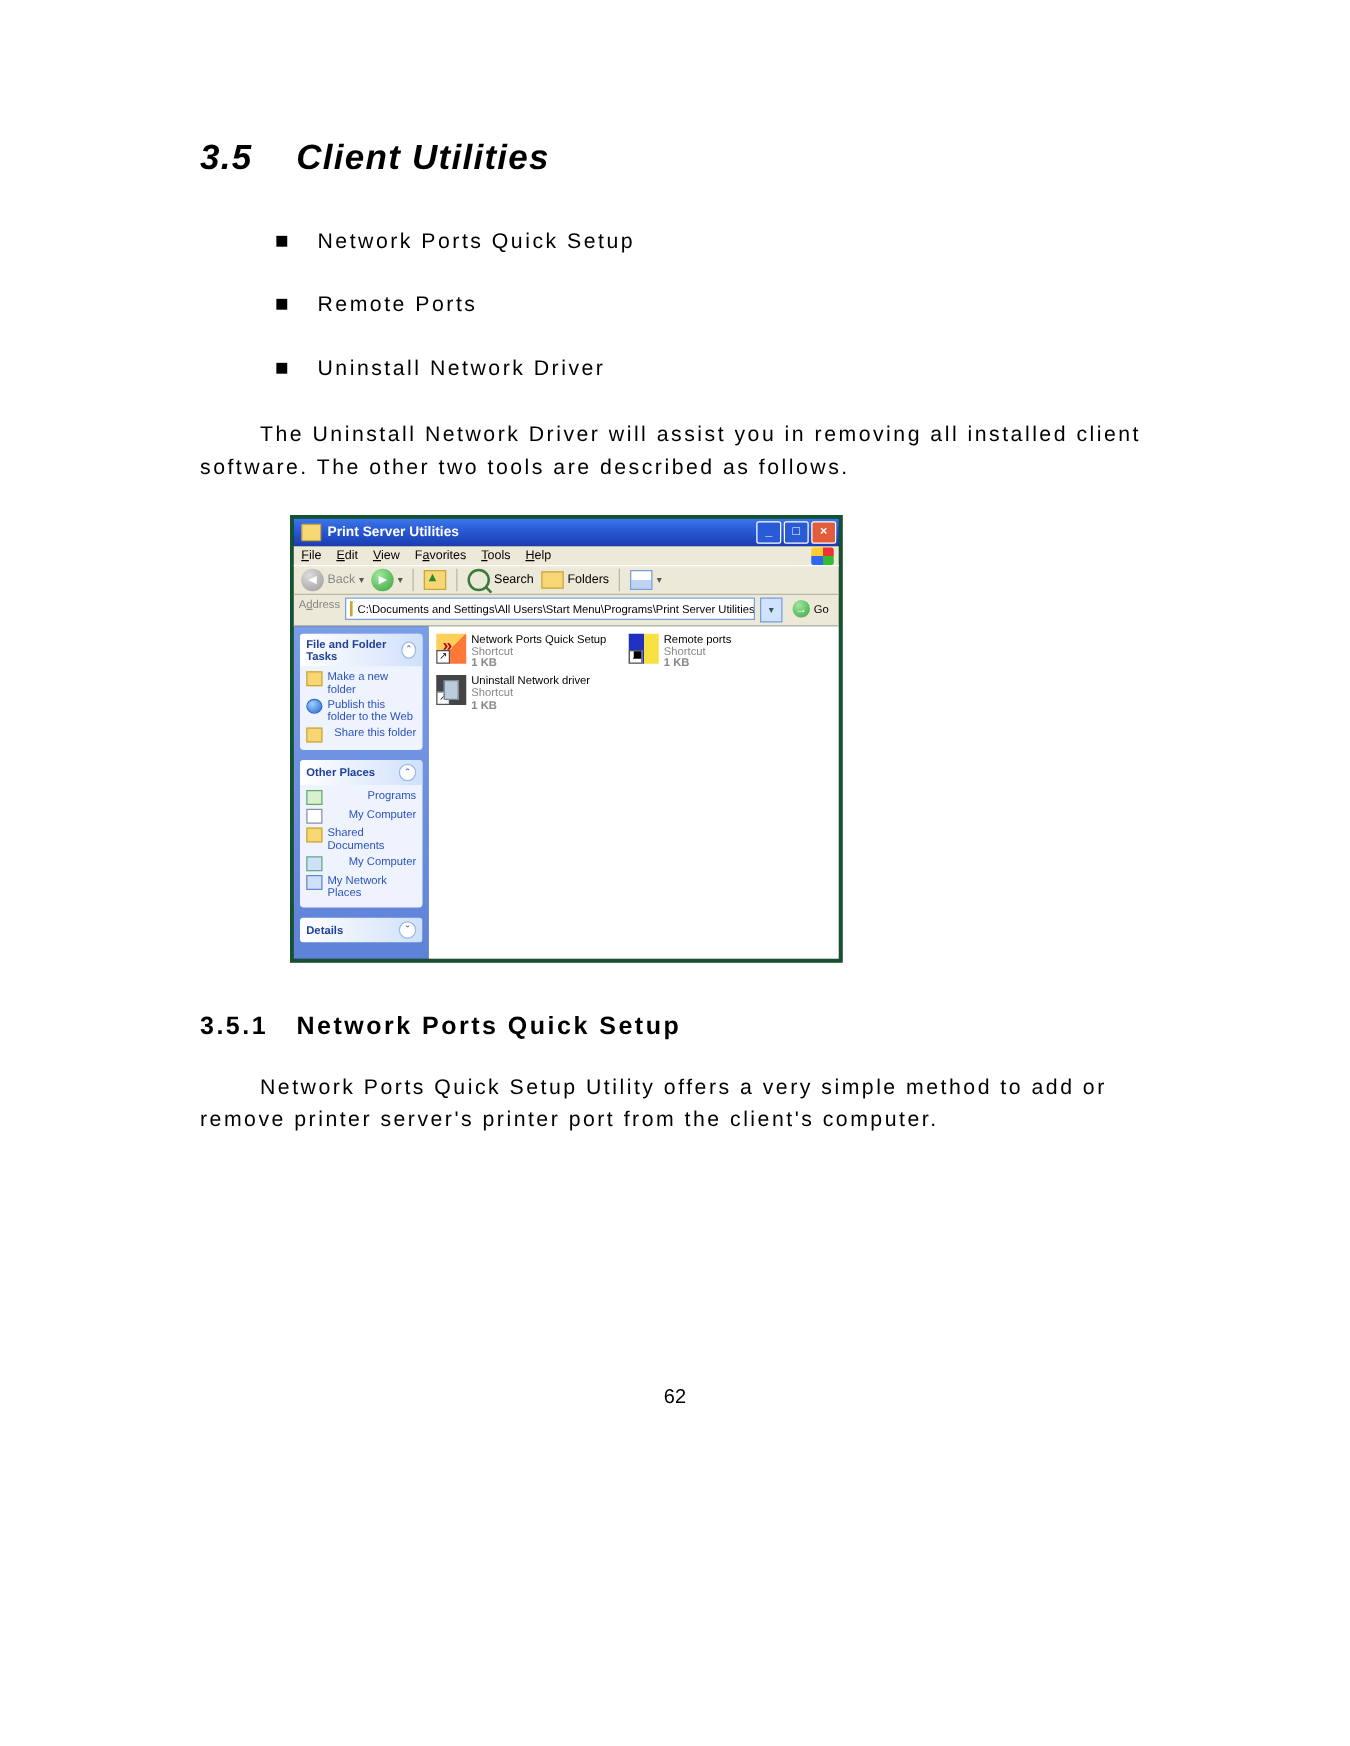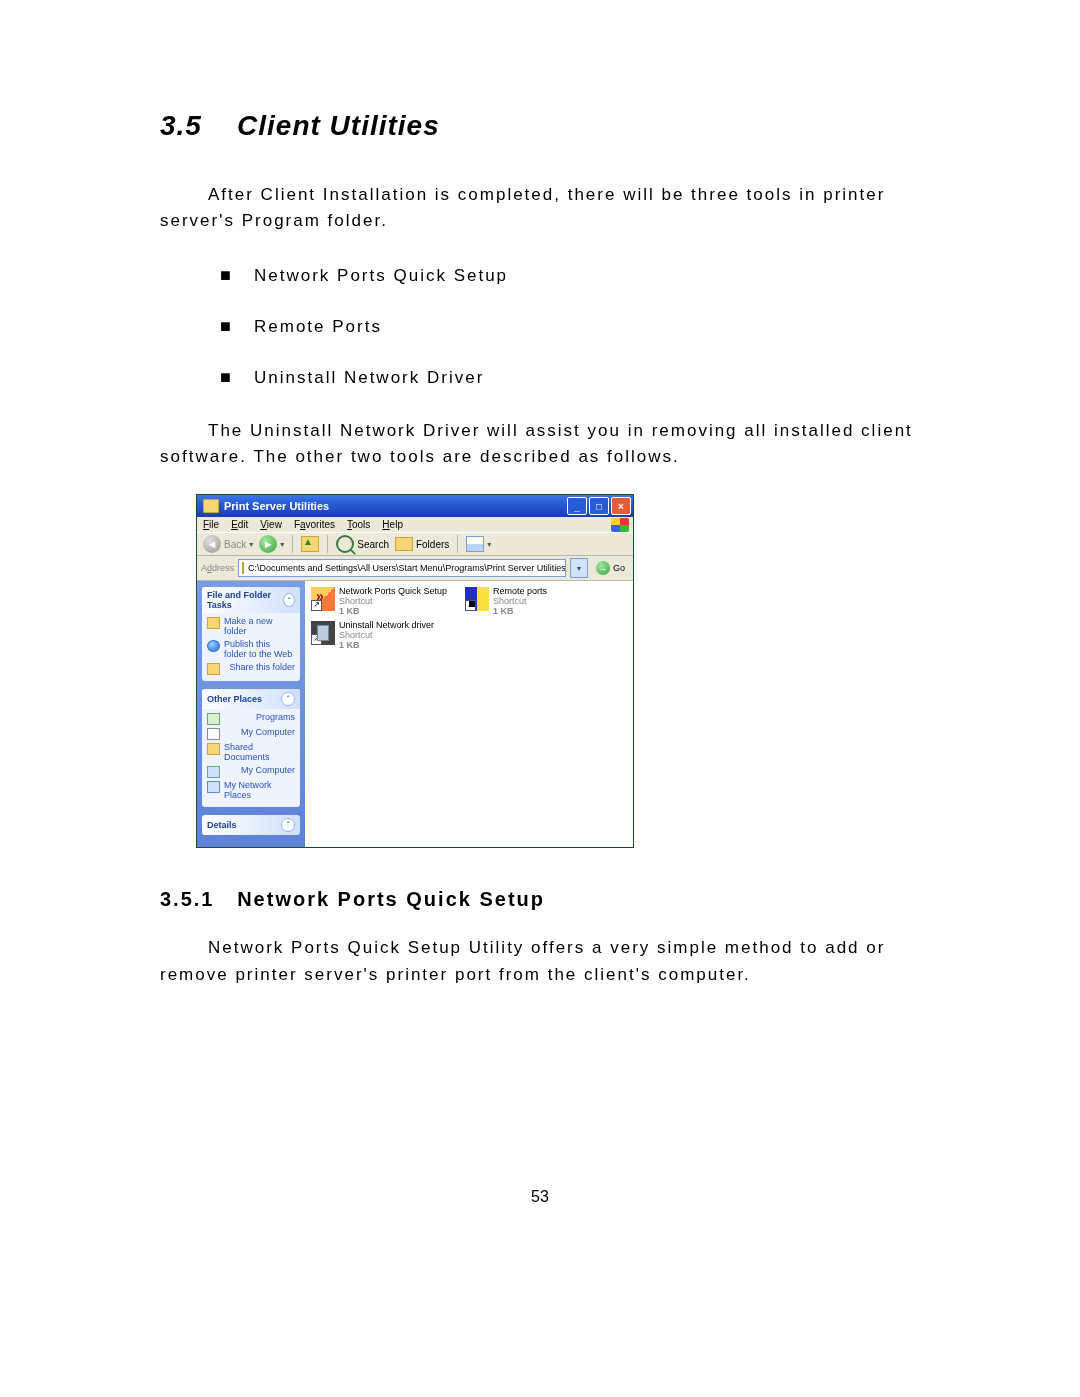--- a/index.html
+++ b/index.html
@@ -51,22 +51,22 @@
   }
   .pagenum {
     text-align: center;
     font-size: 16px;
     margin-top: 200px;
   }
 
   
   .xp-window {
     width: 436px;
-    margin: 16px 0 0 36px;
-    border: 1px solid #14532d;
+    margin: 16px 0 0 72px;
+    border: 3px solid #14532d;
     background: #0f172a;
     font-family: Tahoma, Arial, sans-serif;
     font-size: 10px;
   }
   .xp-titlebar {
     height: 22px;
     background: linear-gradient(to bottom, #3b77e8 0%, #2a5bd7 40%, #1a3db0 100%);
     display: flex;
     align-items: center;
     color: #fff;
@@ -138,21 +138,21 @@
   .search-ic { width: 14px; height: 14px; border: 2px solid #3a7a3a; border-radius: 50%; position: relative; }
   .search-ic::after { content: ""; position: absolute; width: 6px; height: 2px; background: #3a7a3a; bottom: -2px; right: -4px; transform: rotate(45deg); }
   .folders-ic { width: 16px; height: 12px; background: #f7d774; border: 1px solid #caa53c; }
   .views-ic { width: 16px; height: 14px; border: 1px solid #7a9ed8; background: linear-gradient(#fff 50%, #bcd3f5 50%); }
   .tb-text { color: #000; }
   .drop-tri { font-size: 8px; color: #555; }
 
   .xp-addr {
     background: #ece9d8;
     display: flex;
-    align-items: center;
+    align-items: flex-start;
     padding: 2px 4px;
     gap: 4px;
     font-size: 9px;
     border-bottom: 1px solid #b8b8a8;
   }
   .addr-label { color: #888; }
   .addr-box {
     flex: 1;
     background: #fff;
     border: 1px solid #7a9ed8;
@@ -275,21 +275,20 @@
 </style>
 </head>
 <body>
 
 <div class="page">
 
   <div class="h1">
     <span>3.5</span>&nbsp;&nbsp;&nbsp;&nbsp;<span>Client Utilities</span>
   </div>
 
-  <p class="para">After Client Installation is completed, there will be three tools in printer server's Program folder.</p>
 
   <div class="bullets">
     <div class="bullet-row">
       <span class="bullet-mark">■</span>
       <span>Network Ports Quick Setup</span>
     </div>
     <div class="bullet-row">
       <span class="bullet-mark">■</span>
       <span>Remote Ports</span>
     </div>
@@ -462,15 +461,15 @@
       </div>
     </div>
   </div>
 
   <div class="h2">
     <span>3.5.1</span>&nbsp;&nbsp;&nbsp;<span>Network Ports Quick Setup</span>
   </div>
 
   <p class="para">Network Ports Quick Setup Utility offers a very simple method to add or remove printer server's printer port from the client's computer.</p>
 
-  <div class="pagenum">53</div>
+  <div class="pagenum">62</div>
 
 </div>
 
 </body></html>

